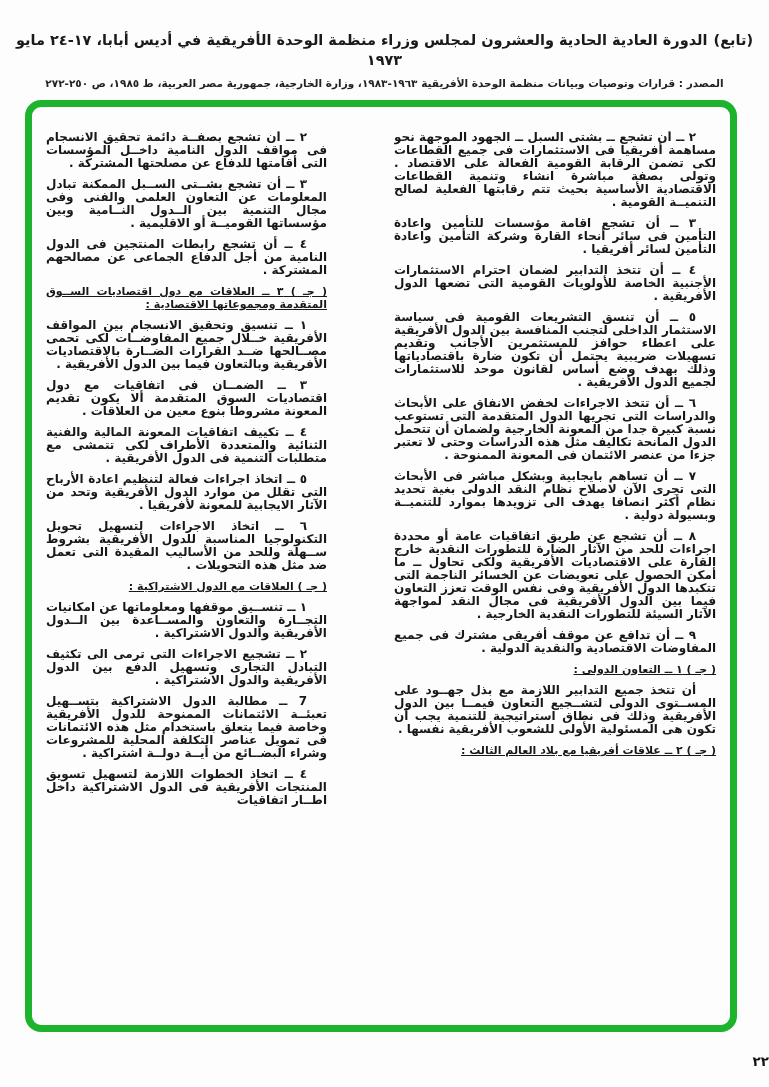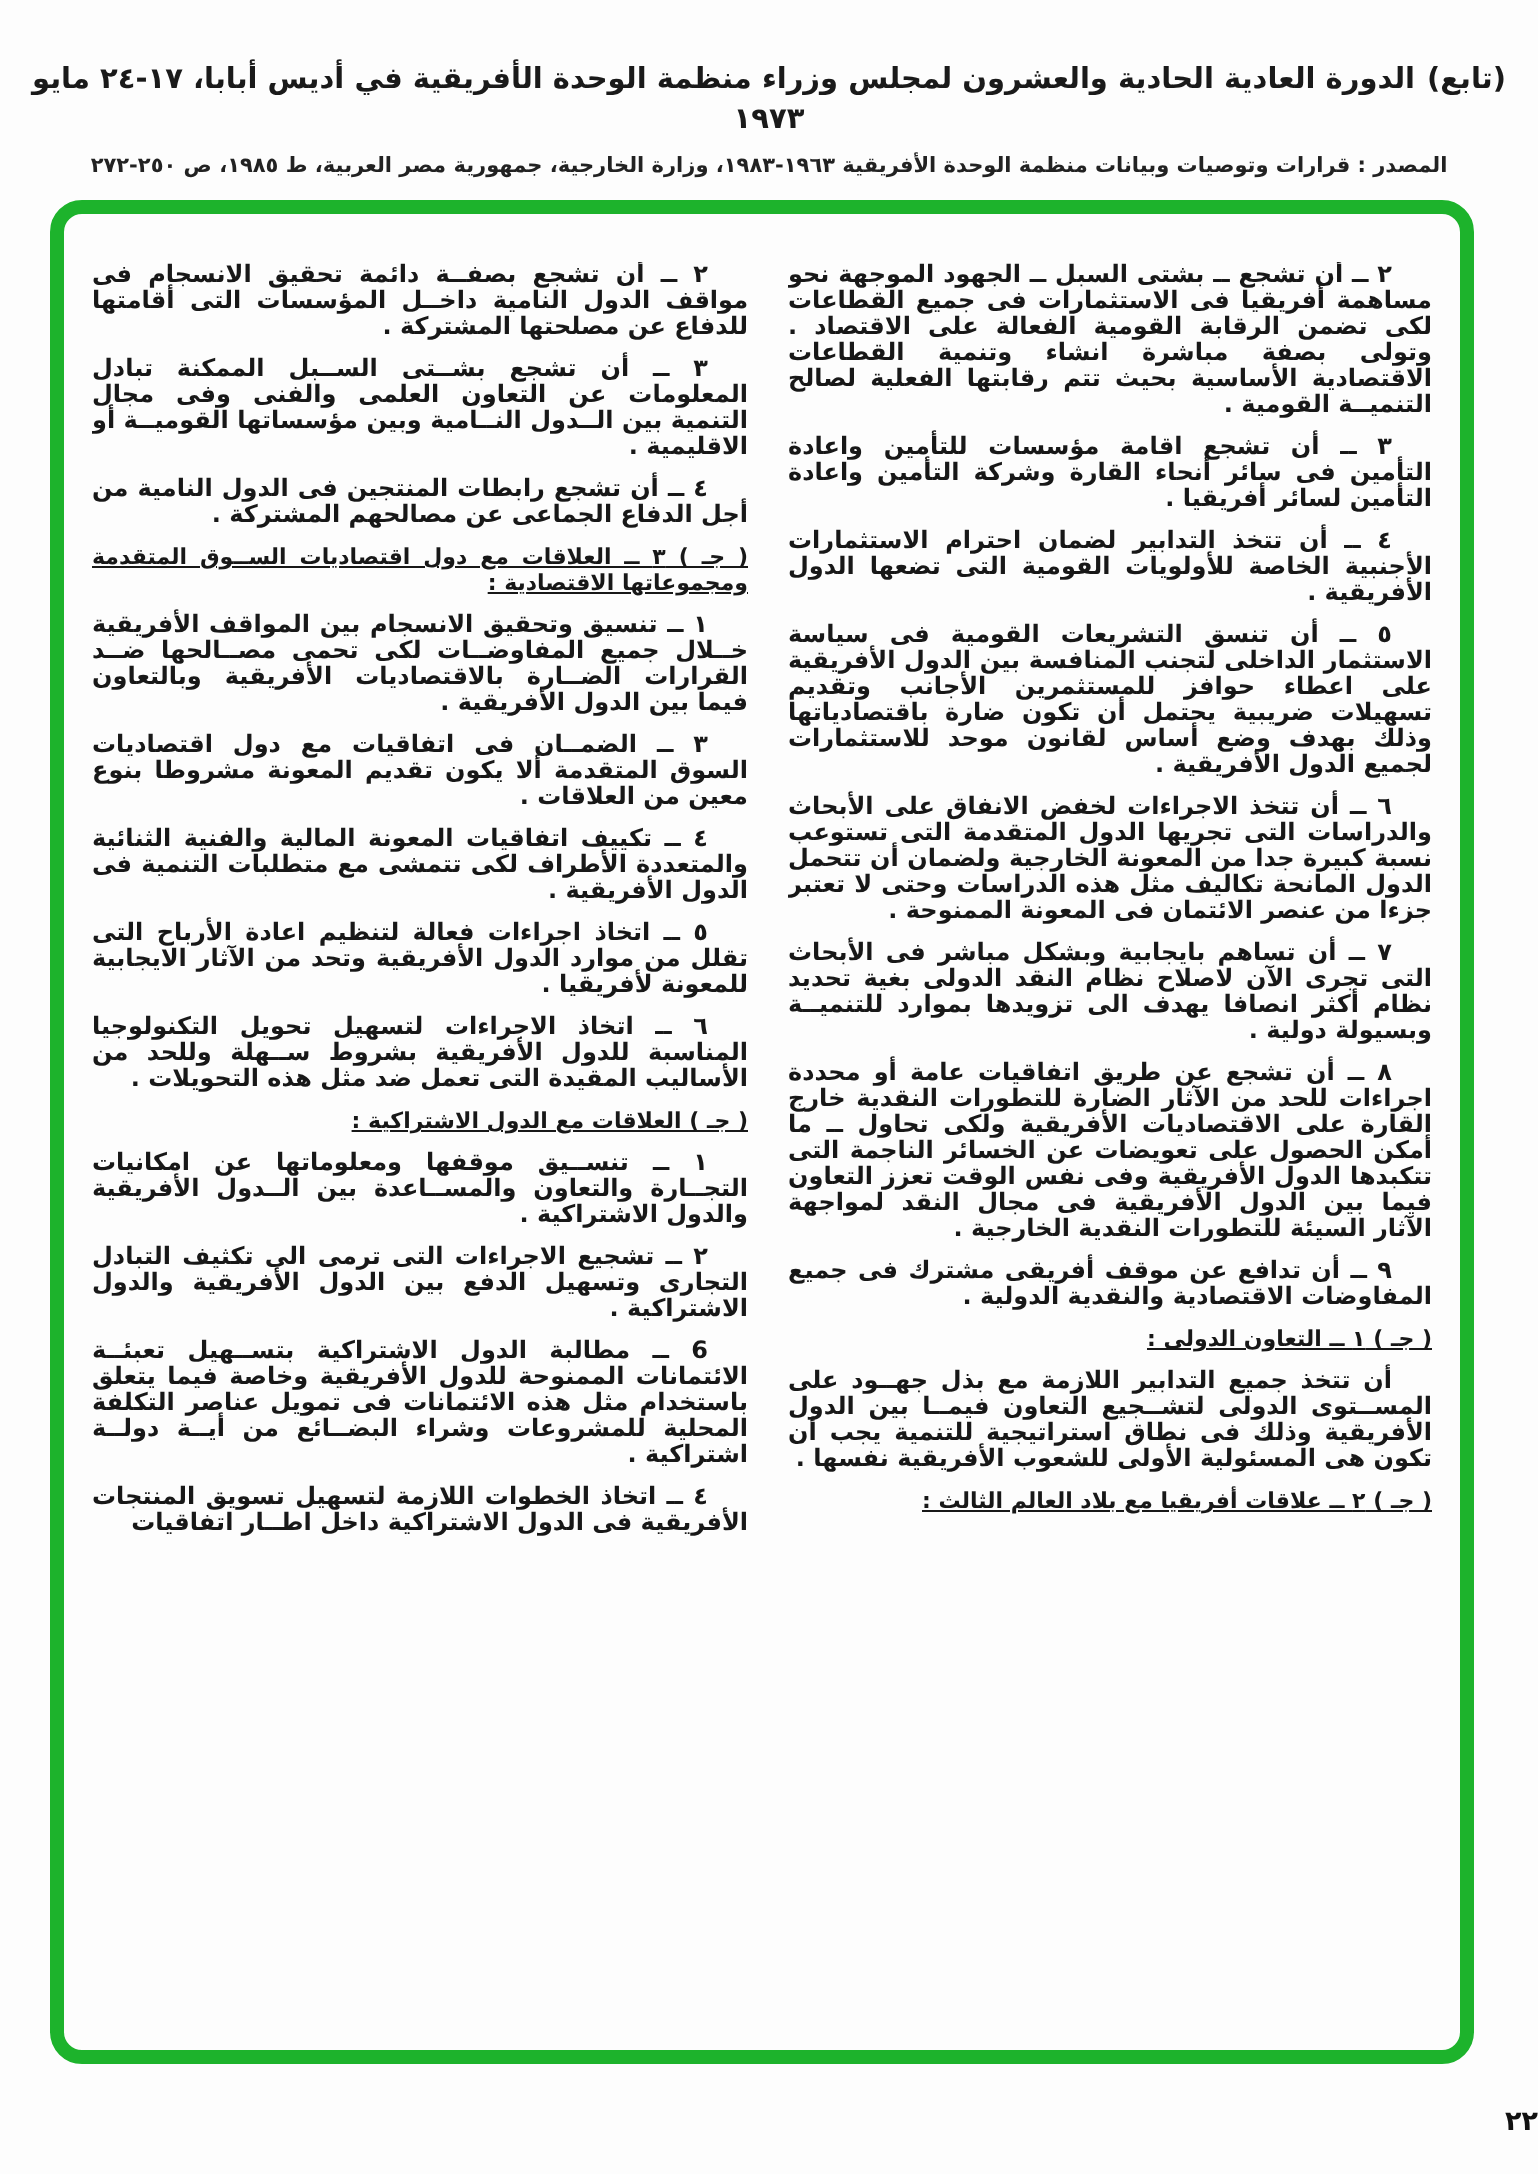--- a/index.html
+++ b/index.html
@@ -19,21 +19,21 @@
   }
   .columns{
     display:flex;direction:rtl;gap:20px;height:100%;box-sizing:border-box;
     padding:24px 14px 10px 14px;
   }
   .col{
     direction:rtl;text-align:justify;text-justify:inter-word;
     font-size:12px;font-weight:bold;line-height:13px;color:#181818;
     overflow:hidden;
   }
-  .col-right{flex:0 0 322px;}
+  .col-right{flex:0 0 322px;margin-left:47px;}
   .col-left{flex:1 1 auto;}
   .para{margin:0 0 8px;text-indent:20px;}
   .heading{margin:3px 0 8px;font-size:11px;text-indent:0;text-decoration:underline;}
   .page-number{
     position:absolute;bottom:18px;left:0;right:0;text-align:right;
     font-size:13.5px;font-weight:bold;color:#111;
   }
 </style>
 </head>
 <body>
@@ -68,21 +68,21 @@
           <p class="para">٤ ــ أن تشجع رابطات المنتجين فى الدول النامية من أجل الدفاع الجماعى عن مصالحهم المشتركة .</p>
           <p class="heading">( جـ ) ٣ ــ العلاقات مع دول اقتصاديات الســوق المتقدمة ومجموعاتها الاقتصادية :</p>
           <p class="para">١ ــ تنسيق وتحقيق الانسجام بين المواقف الأفريقية خــلال جميع المفاوضــات لكى تحمى مصــالحها ضــد القرارات الضــارة بالاقتصاديات الأفريقية وبالتعاون فيما بين الدول الأفريقية .</p>
           <p class="para">٣ ــ الضمــان فى اتفاقيات مع دول اقتصاديات السوق المتقدمة ألا يكون تقديم المعونة مشروطا بنوع معين من العلاقات .</p>
           <p class="para">٤ ــ تكييف اتفاقيات المعونة المالية والفنية الثنائية والمتعددة الأطراف لكى تتمشى مع متطلبات التنمية فى الدول الأفريقية .</p>
           <p class="para">٥ ــ اتخاذ اجراءات فعالة لتنظيم اعادة الأرباح التى تقلل من موارد الدول الأفريقية وتحد من الآثار الايجابية للمعونة لأفريقيا .</p>
           <p class="para">٦ ــ اتخاذ الاجراءات لتسهيل تحويل التكنولوجيا المناسبة للدول الأفريقية بشروط ســهلة وللحد من الأساليب المقيدة التى تعمل ضد مثل هذه التحويلات .</p>
           <p class="heading">( جـ ) العلاقات مع الدول الاشتراكية :</p>
           <p class="para">١ ــ تنســيق موقفها ومعلوماتها عن امكانيات التجــارة والتعاون والمســاعدة بين الــدول الأفريقية والدول الاشتراكية .</p>
           <p class="para">٢ ــ تشجيع الاجراءات التى ترمى الى تكثيف التبادل التجارى وتسهيل الدفع بين الدول الأفريقية والدول الاشتراكية .</p>
-          <p class="para">6 ــ مطالبة الدول الاشتراكية بتســهيل تعبئــة الائتمانات الممنوحة للدول الأفريقية وخاصة فيما يتعلق باستخدام مثل هذه الائتمانات فى تمويل عناصر التكلفة المحلية للمشروعات وشراء البضــائع من أيــة دولــة اشتراكية .</p>
+          <p class="para">7 ــ مطالبة الدول الاشتراكية بتســهيل تعبئــة الائتمانات الممنوحة للدول الأفريقية وخاصة فيما يتعلق باستخدام مثل هذه الائتمانات فى تمويل عناصر التكلفة المحلية للمشروعات وشراء البضــائع من أيــة دولــة اشتراكية .</p>
           <p class="para">٤ ــ اتخاذ الخطوات اللازمة لتسهيل تسويق المنتجات الأفريقية فى الدول الاشتراكية داخل اطــار اتفاقيات</p>
         </div>
     </div>
   </div>
 
   <div class="page-number">٢٢</div>
 
 </div>
 
 </body></html>

